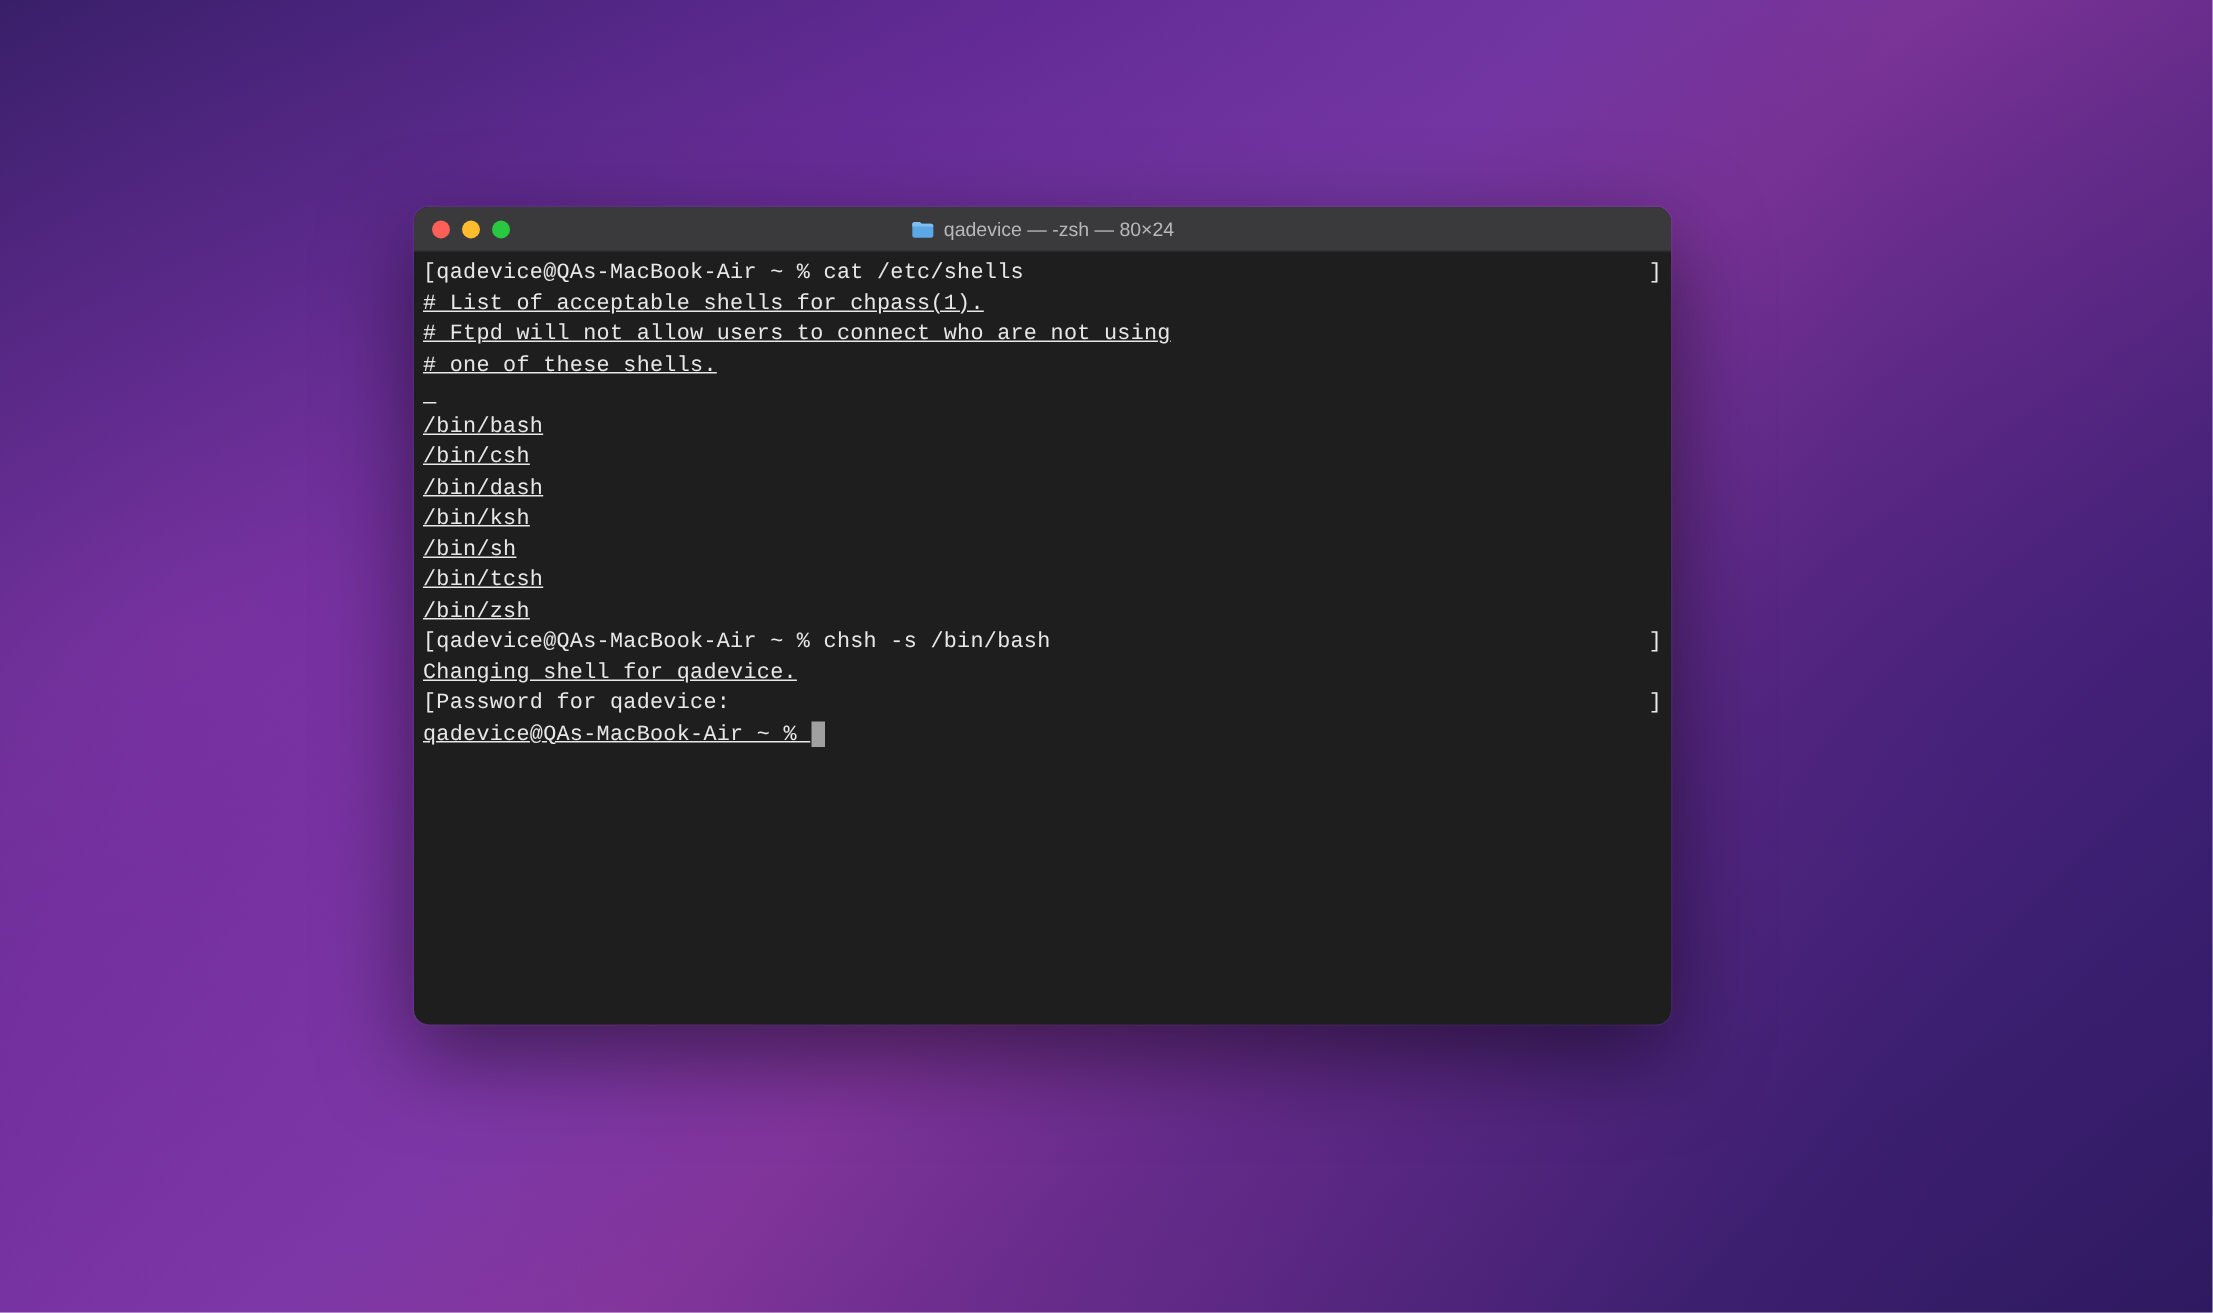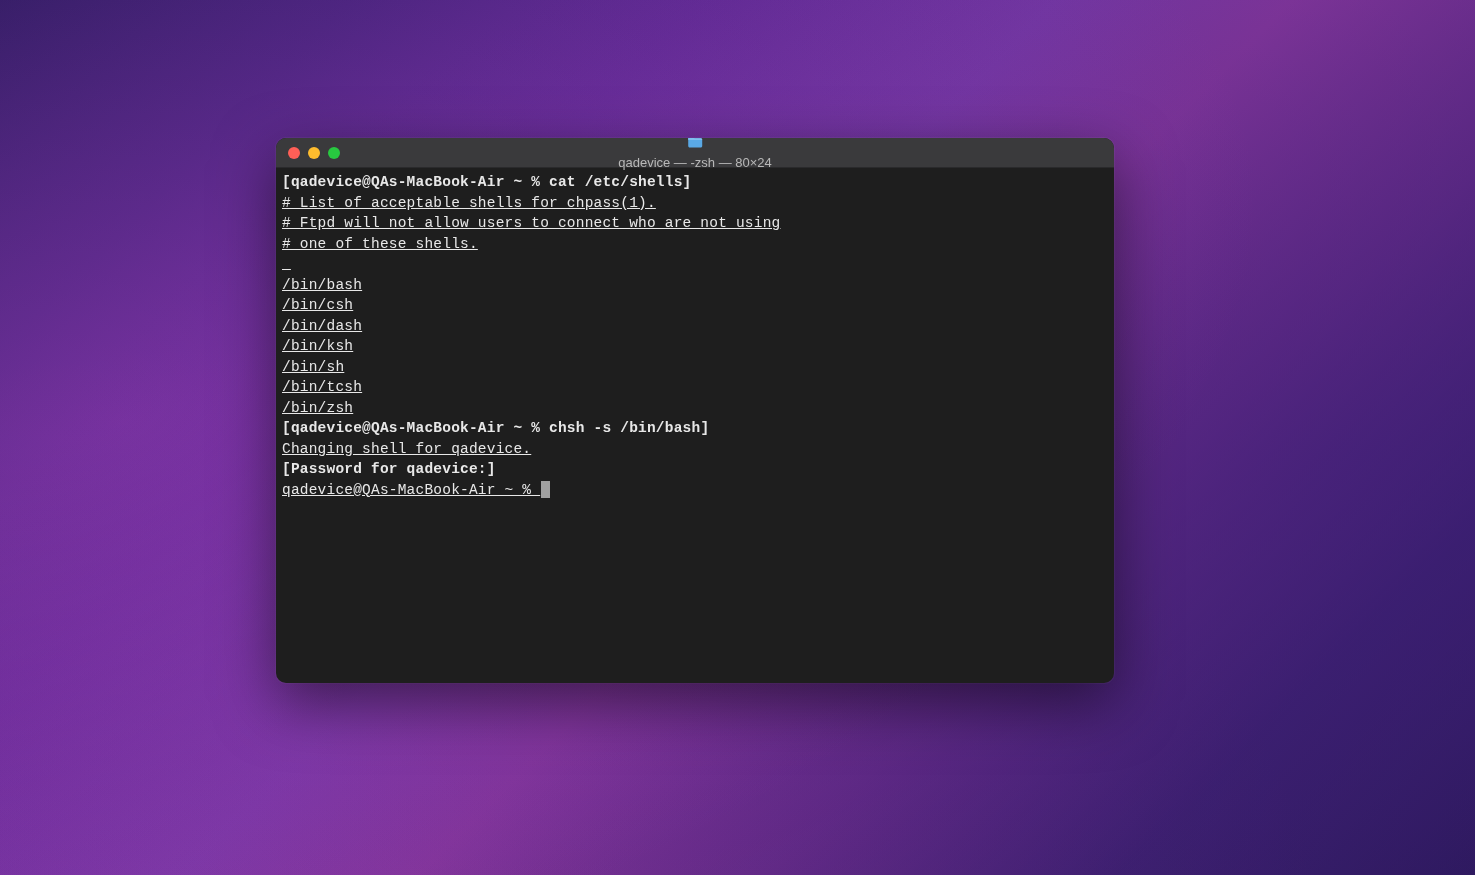--- a/index.html
+++ b/index.html
@@ -62,21 +62,20 @@
     .title-center {
       position: absolute;
       left: 50%;
       transform: translateX(-50%);
       display: flex;
       align-items: center;
       gap: 6px;
       color: #b8b8b8;
       font-size: 13px;
       font-weight: 500;
-      flex-direction: column;
     }
     .folder-icon {
       width: 16px;
       height: 14px;
       display: inline-flex;
       align-items: center;
       justify-content: center;
     }
     .folder-icon svg {
       width: 16px;
@@ -90,21 +89,21 @@
       color: #e8e8e8;
       white-space: pre;
       letter-spacing: 0.2px;
     }
     .terminal-line {
       display: block;
       text-decoration: underline;
     }
     .bracket-line {
       display: flex;
-      font-weight: bold;
+      justify-content: space-between;
     }
     .cursor {
       display: inline-block;
       width: 9px;
       height: 17px;
       background: #a0a0a0;
       vertical-align: text-bottom;
       margin-left: 1px;
     }
   </style>

